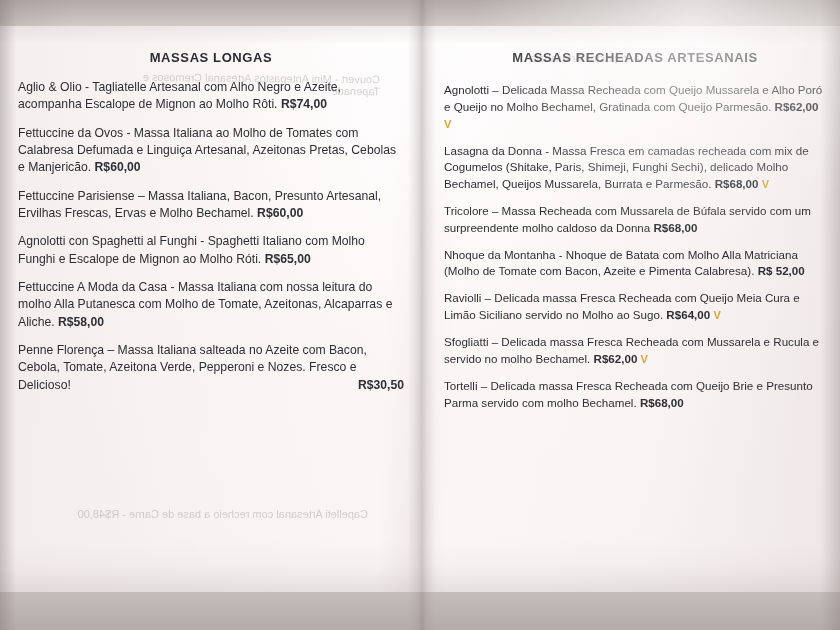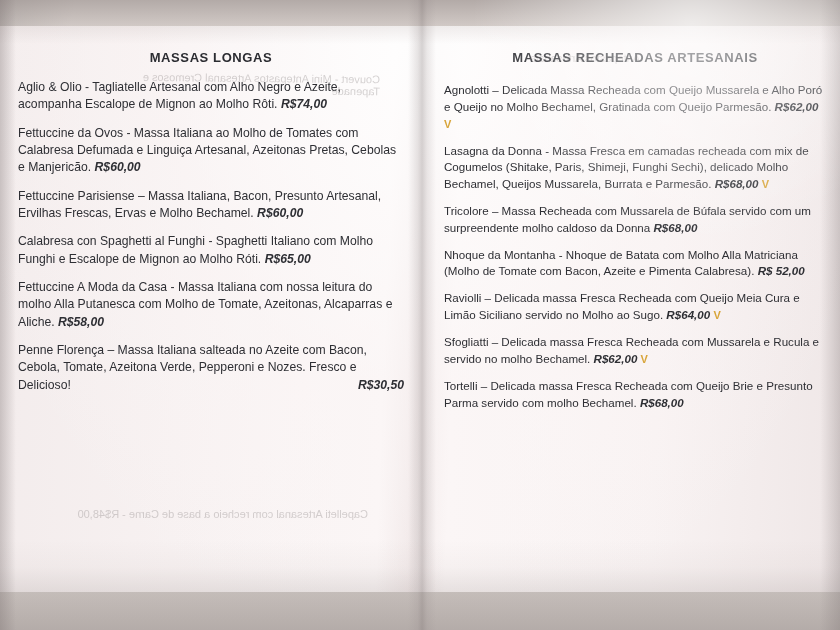--- a/index.html
+++ b/index.html
@@ -119,21 +119,20 @@
 
   .item .nm {
     font-weight: normal;
   }
   .item .dsc {
     font-weight: normal;
   }
   .item .price {
     font-weight: bold;
     white-space: nowrap;
-    font-style: italic;
   }
   .item .hl {
     font-weight: bold;
   }
   .veg {
     color: #d8a53a;
     font-weight: bold;
     font-size: 11px;
   }
 
@@ -189,21 +188,21 @@
       <span class="price">R$60,00</span>
     </div>
 
     <div class="item">
       <span class="nm">Fettuccine Parisiense</span><span class="dsc"> – Massa Italiana, Bacon, Presunto Artesanal, Ervilhas Frescas, Ervas e Molho Bechamel.</span>
       <span class="price">R$60,00</span>
     </div>
 
 
     <div class="item">
-      <span class="nm">Calabresa con Spaghetti al Funghi</span><span class="dsc"> - Spaghetti Italiano com Molho Funghi e Escalope de Mignon ao Molho Róti.</span>
+      <span class="nm">Agnolotti con Spaghetti al Funghi</span><span class="dsc"> - Spaghetti Italiano com Molho Funghi e Escalope de Mignon ao Molho Róti.</span>
       <span class="price">R$65,00</span>
     </div>
 
     <div class="item">
       <span class="nm">Fettuccine A Moda da Casa</span><span class="dsc"> - Massa Italiana com nossa leitura do molho  Alla Putanesca com Molho de Tomate, Azeitonas, Alcaparras e Aliche.</span>
       <span class="price">R$58,00</span>
     </div>
 
     <div class="item">
       <span class="nm">Penne Florença</span><span class="dsc"> – Massa Italiana salteada no Azeite com Bacon, Cebola, Tomate, Azeitona Verde, Pepperoni e Nozes. Fresco e Delicioso!</span>

